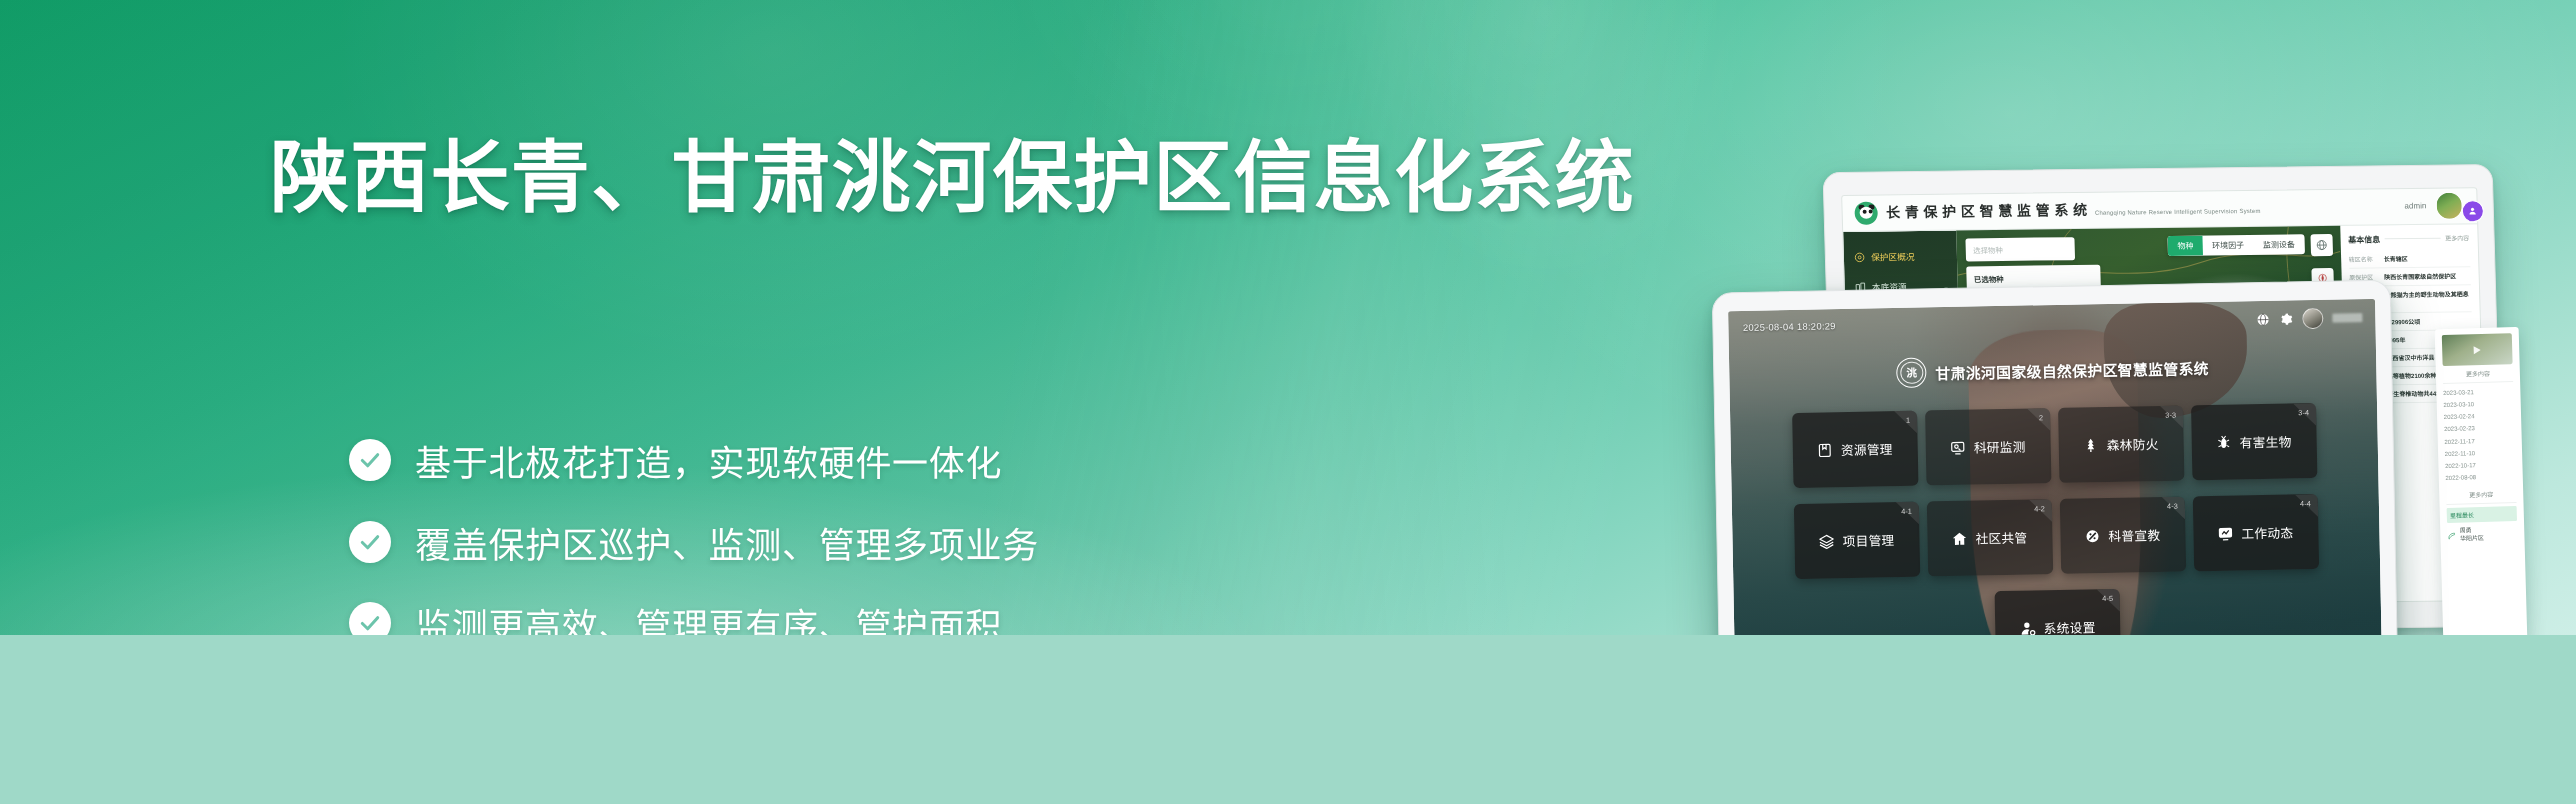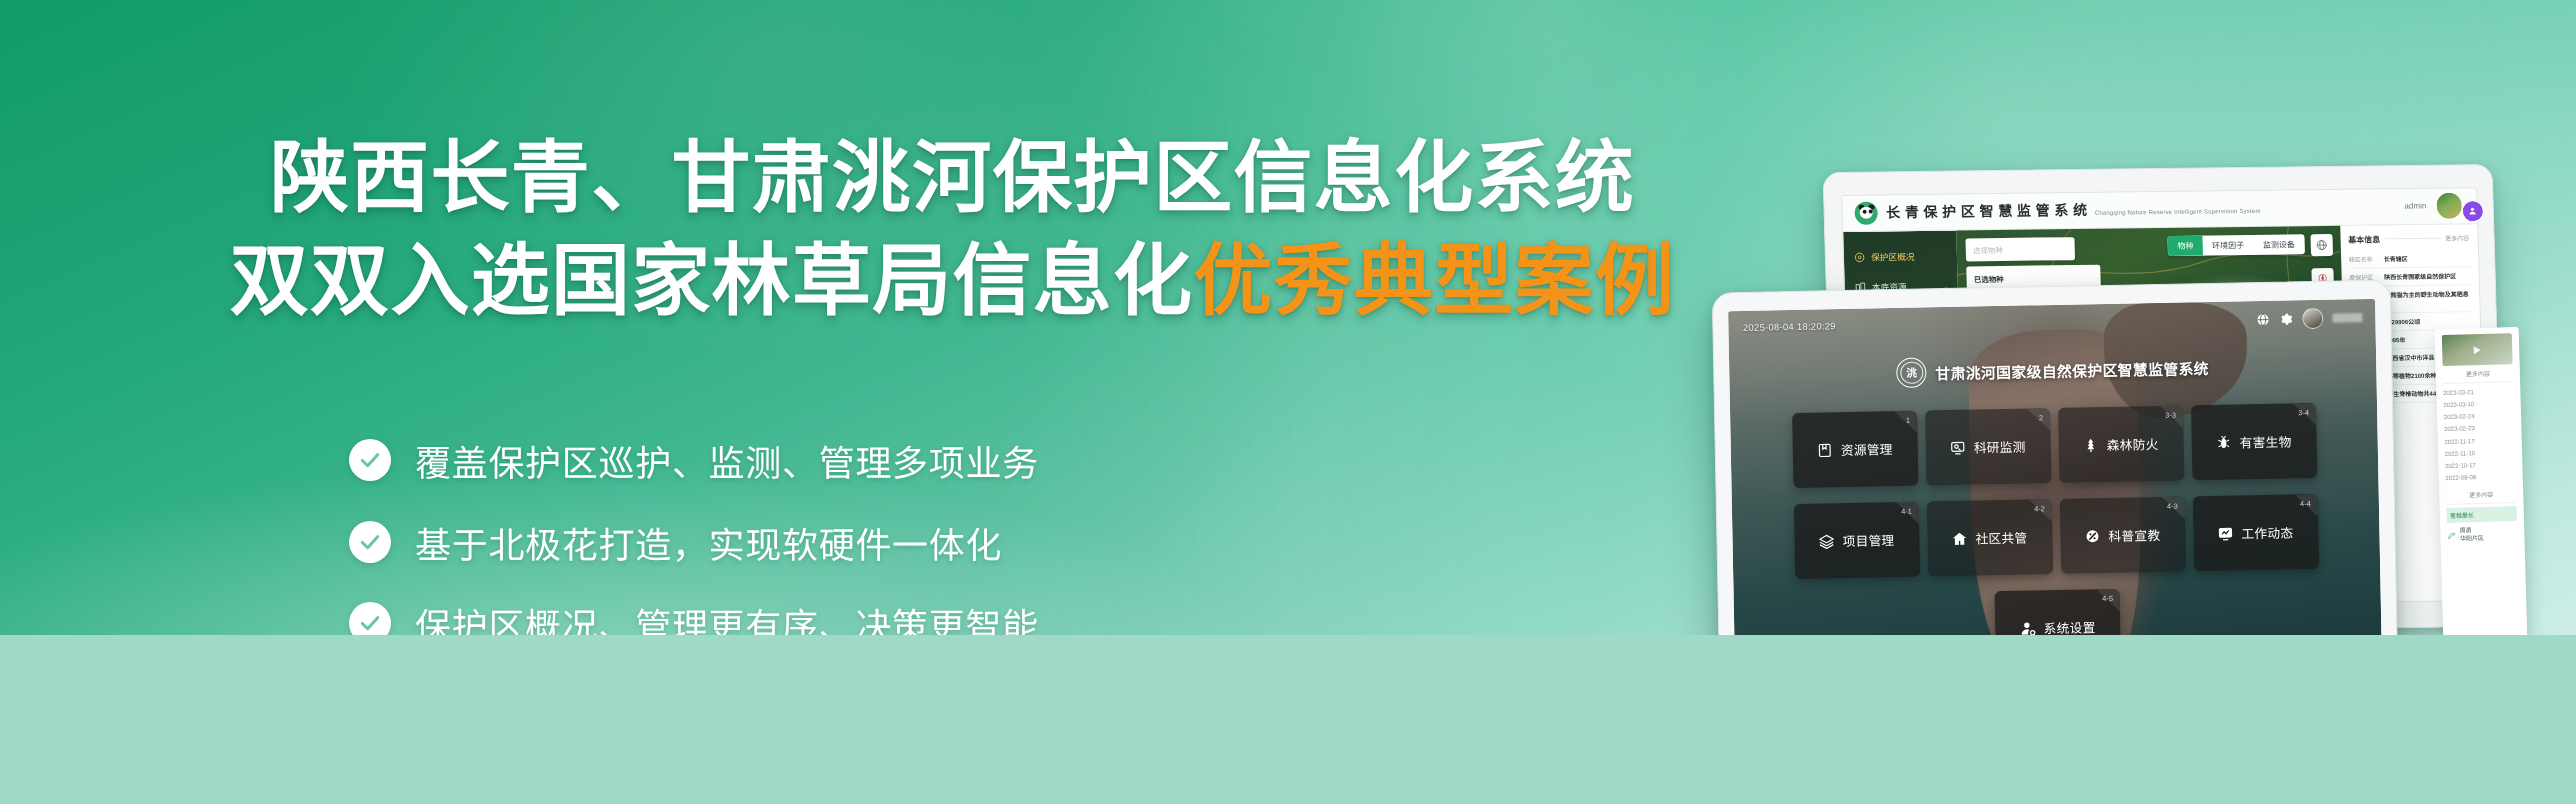--- a/index.html
+++ b/index.html
@@ -246,47 +246,46 @@
 </head>
 <body>
 
 <div class="banner">
   <div class="tex a"></div>
   <div class="tex b"></div>
   <div class="tex c"></div>
 
   <div class="headline">
     <div class="hl-line l1">陕西长青、甘肃洮河保护区信息化系统</div>
-    <div class="hl-line l2"><span>双双入选国家林草局信息化</span><span class="hl-accent">优秀典型案例</span></div>
   </div>
 
   <div class="bullets">
+    <div class="bullet">
+      <span class="chk">
+        <svg width="23" height="23" viewBox="0 0 24 24" fill="none" stroke="#6cc4ab" stroke-width="3.2" stroke-linecap="round" stroke-linejoin="round">
+            <polyline points="4,12.5 9.6,18 20,6.5"></polyline>
+          </svg>
+      </span>
+      <span class="bullet-txt">基于北极花打造，实现软硬件一体化</span>
+    </div>
     <div class="bullet">
       <span class="chk">
         <svg width="23" height="23" viewBox="0 0 24 24" fill="none" stroke="#6cc4ab" stroke-width="3.2" stroke-linecap="round" stroke-linejoin="round">
             <polyline points="4,12.5 9.6,18 20,6.5"></polyline>
           </svg>
       </span>
       <span class="bullet-txt">覆盖保护区巡护、监测、管理多项业务</span>
     </div>
     <div class="bullet">
       <span class="chk">
         <svg width="23" height="23" viewBox="0 0 24 24" fill="none" stroke="#6cc4ab" stroke-width="3.2" stroke-linecap="round" stroke-linejoin="round">
             <polyline points="4,12.5 9.6,18 20,6.5"></polyline>
           </svg>
       </span>
-      <span class="bullet-txt">基于北极花打造，实现软硬件一体化</span>
-    </div>
-    <div class="bullet">
-      <span class="chk">
-        <svg width="23" height="23" viewBox="0 0 24 24" fill="none" stroke="#6cc4ab" stroke-width="3.2" stroke-linecap="round" stroke-linejoin="round">
-            <polyline points="4,12.5 9.6,18 20,6.5"></polyline>
-          </svg>
-      </span>
-      <span class="bullet-txt">保护区概况、管理更有序、决策更智能</span>
+      <span class="bullet-txt">监测更高效、管理更有序、管护面积</span>
     </div>
   </div>
 
   <div class="devices">
 
     <div class="peek">
       <div class="thumb">
         <span class="play"></span>
       </div>
       <div class="more">更多内容</div>

